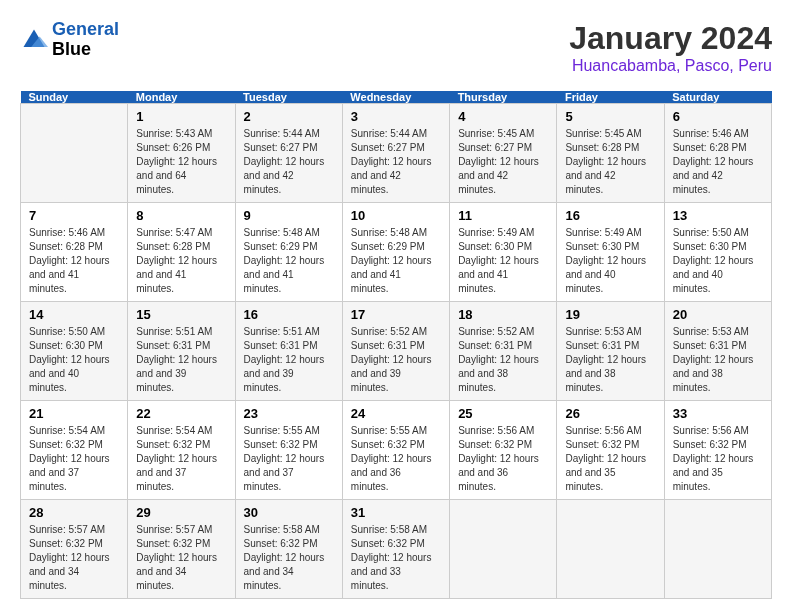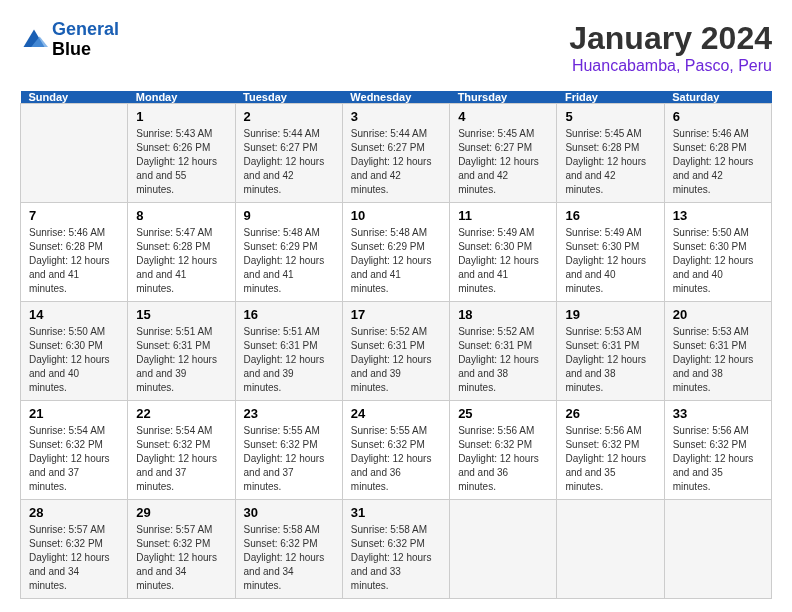--- a/index.html
+++ b/index.html
@@ -122,21 +122,21 @@
   </thead>
   <tbody id="calendar-body">
   <tr>
         <td class="empty-cell"></td>
         <td>
           <span class="day-num">1</span>
           <div class="day-info">
             <div>Sunrise: 5:43 AM</div>
             <div>Sunset: 6:26 PM</div>
             <div>Daylight: 12 hours</div>
-            <div>and and 55 minutes.</div>
+            <div>and and 64 minutes.</div>
           </div>
         </td>
         <td>
           <span class="day-num">2</span>
           <div class="day-info">
             <div>Sunrise: 5:44 AM</div>
             <div>Sunset: 6:27 PM</div>
             <div>Daylight: 12 hours</div>
             <div>and and 42 minutes.</div>
           </div>

